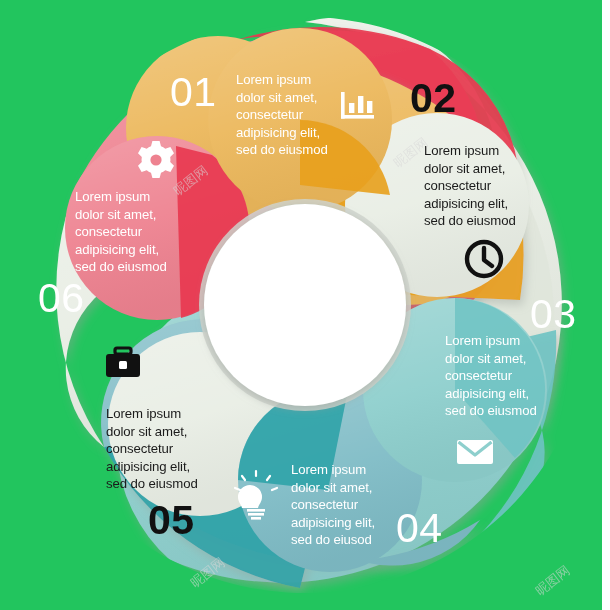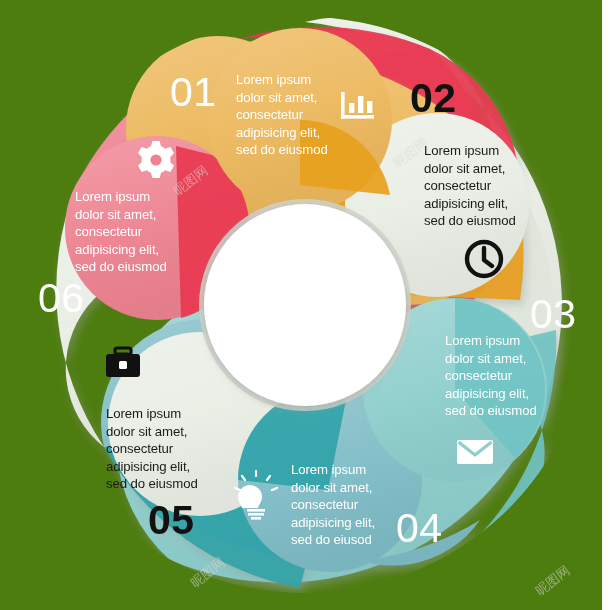--- a/index.html
+++ b/index.html
@@ -11,21 +11,21 @@
   body {
     width: 610px;
     height: 610px;
     overflow: hidden;
     font-family: "Liberation Sans", sans-serif;
   }
   #stage {
     position: relative;
     width: 602px;
     height: 610px;
-    background: #4d7c0f;
+    background: #22c55e;
   }
   svg.diagram {
     position: absolute;
     left: 0;
     top: 0;
     width: 610px;
     height: 610px;
     display: block;
   }
   .seg-body-text {

